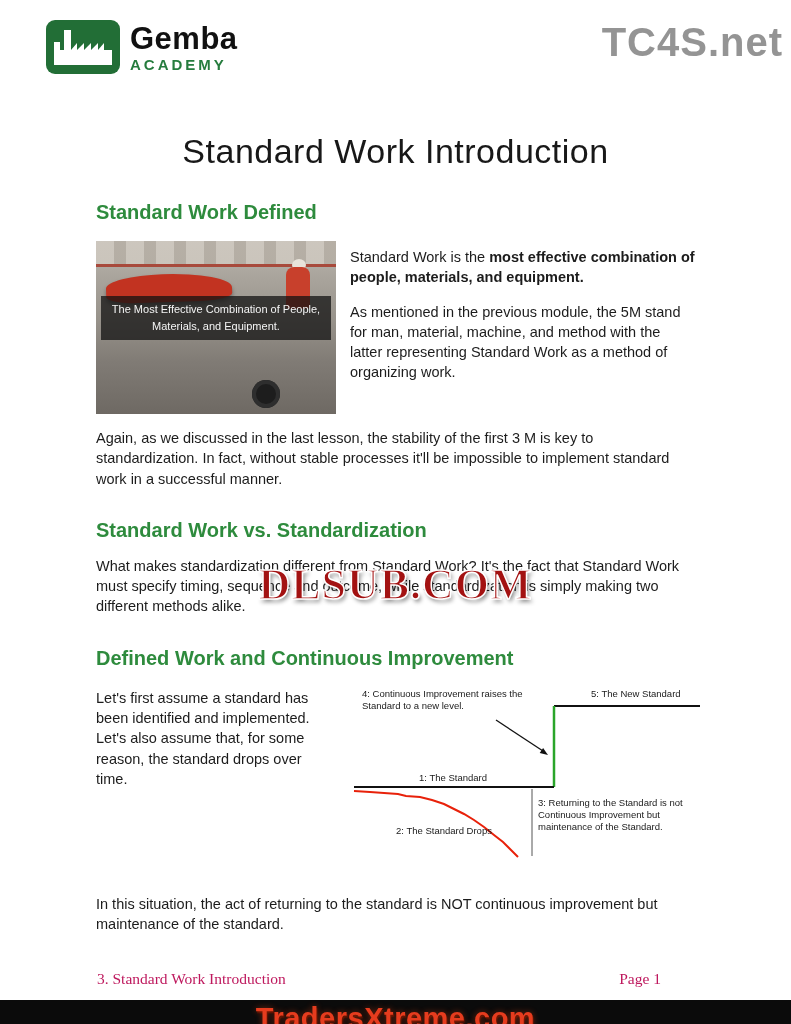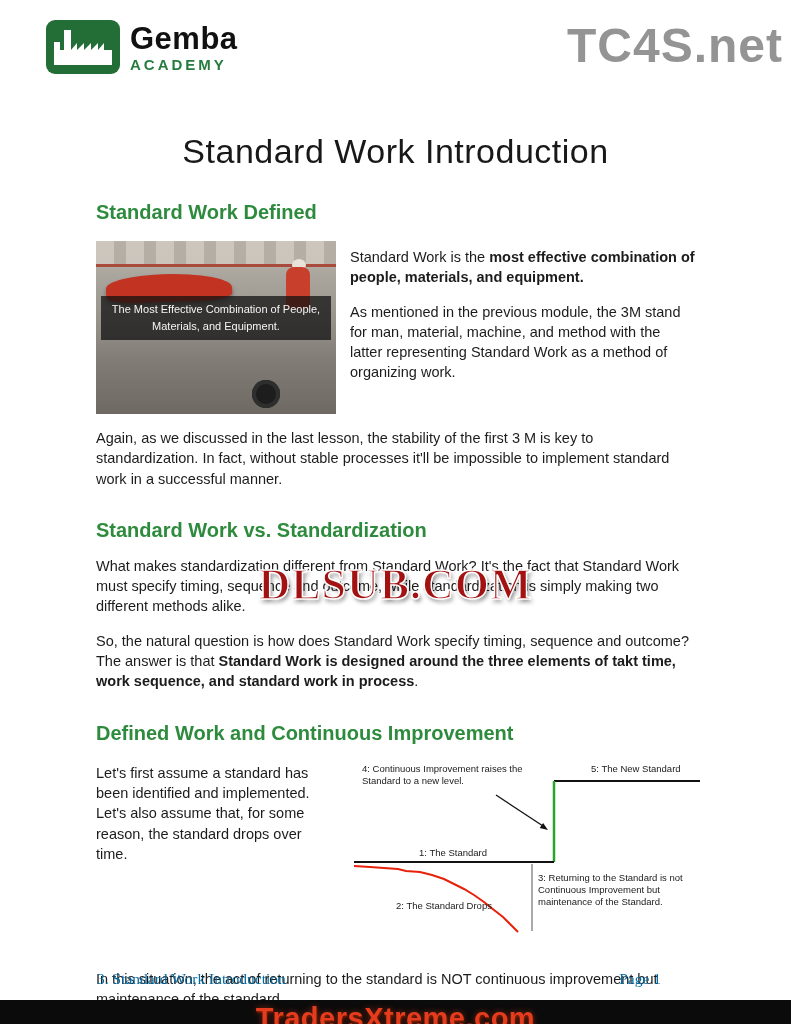--- a/index.html
+++ b/index.html
@@ -9,21 +9,21 @@
     background:#ffffff; overflow:hidden;
     font-family:"Liberation Sans", sans-serif; color:#1c1c1c;
   }
   
   .header { display:flex; justify-content:space-between; align-items:flex-start; padding:8px 8px 0 46px; }
   .logo { display:flex; align-items:center; gap:10px; }
   .logo-icon svg { display:block; }
   .logo-text { display:flex; flex-direction:column; line-height:1; }
   .logo-name { font-size:31px; font-weight:bold; color:#111; letter-spacing:0.5px; }
   .logo-sub  { font-size:15px; font-weight:bold; color:#267c3e; letter-spacing:3px; margin-top:3px; }
-  .wm-top { font-size:48px; font-weight:bold; color:#949494; letter-spacing:1px; line-height:1; padding-top:2px; }
+  .wm-top { font-size:40px; font-weight:bold; color:#949494; letter-spacing:1px; line-height:1; padding-top:2px; }
   
   h1 { margin-top:58px; text-align:center; font-size:34px; font-weight:400; color:#181818; letter-spacing:0.5px; }
   
   .content { padding:0 96px; }
   h2 { color:#2e8b3d; font-size:20px; font-weight:bold; margin-top:30px; }
   p  { font-size:14.5px; line-height:1.4; margin-top:14px; }
   b  { font-weight:bold; }
   .row { display:flex; gap:14px; margin-top:17px; align-items:flex-start; }
   .col-text { flex:1; }
   .col-text p:first-child { margin-top:6px; }
@@ -57,21 +57,21 @@
   .ci-text p:first-child { margin-top:4px; }
   .diagram { flex:1; }
   .diagram svg text { font-size:9.5px; fill:#1a1a1a; font-family:"Liberation Sans", sans-serif; }
   .blk  { stroke:#111; stroke-width:2; }
   .grn  { stroke:#2aa52a; stroke-width:2.5; }
   .thin { stroke:#555; stroke-width:1; }
   .arr  { stroke:#111; stroke-width:1.3; }
   .red  { stroke:#e8210a; stroke-width:2; fill:none; }
   
   .footer { position:absolute; left:0; right:0; bottom:48px; display:flex; justify-content:space-between;
-    padding:0 130px 0 97px; font-family:"Liberation Serif", serif; font-size:15.5px; color:#0369a1; }
+    padding:0 130px 0 97px; font-family:"Liberation Serif", serif; font-size:15.5px; color:#be185d; }
 </style>
 </head>
 <body>
 
 <div class="page">
 
   <div class="header">
     <div class="logo">
       <span class="logo-icon">
         <svg width="74" height="54" viewBox="0 0 74 54">
@@ -101,34 +101,33 @@
         <div class="crew-helmet"></div>
         <div class="crew"></div>
         <div class="tire"></div>
         <div class="caption">
           <span>The Most Effective Combination of People,</span><br>
           <span>Materials, and Equipment.</span>
         </div>
       </div>
       <div class="col-text">
         <p><span>Standard Work is the </span><b>most effective combination of people, materials, and equipment.</b></p>
-        <p>As mentioned in the previous module, the 3M stand for man, material, machine, and method with the latter representing Standard Work as a method of organizing work.</p>
+        <p>As mentioned in the previous module, the 5M stand for man, material, machine, and method with the latter representing Standard Work as a method of organizing work.</p>
       </div>
     </div>
 
     <p>Again, as we discussed in the last lesson, the stability of the first 3 M is key to standardization. In fact, without stable processes it'll be impossible to implement standard work in a successful manner.</p>
 
     <h2>Standard Work vs. Standardization</h2>
 
     <div class="wm-wrap">
       <p>What makes standardization different from Standard Work? It's the fact that Standard Work must specify timing, sequence and outcome, while standardization is simply making two different methods alike.</p>
       <div class="wm-mid">DLSUB.COM</div>
     </div>
 
-    <p><span>So, the natural question is how does Standard Work specify timing, sequence and outcome? The answer is that </span><b>Standard Work is designed around the three elements of takt time, work sequence, and standard work in process</b><span>.</span></p>
 
     <h2>Defined Work and Continuous Improvement</h2>
 
     <div class="row ci-row">
       <div class="ci-text">
         <p>Let's first assume a standard has been identified and implemented. Let's also assume that, for some reason, the standard drops over time.</p>
       </div>
       <div class="diagram">
         <svg width="358" height="192" viewBox="0 0 358 192">
           <text x="14" y="13">4: Continuous Improvement raises the</text>

